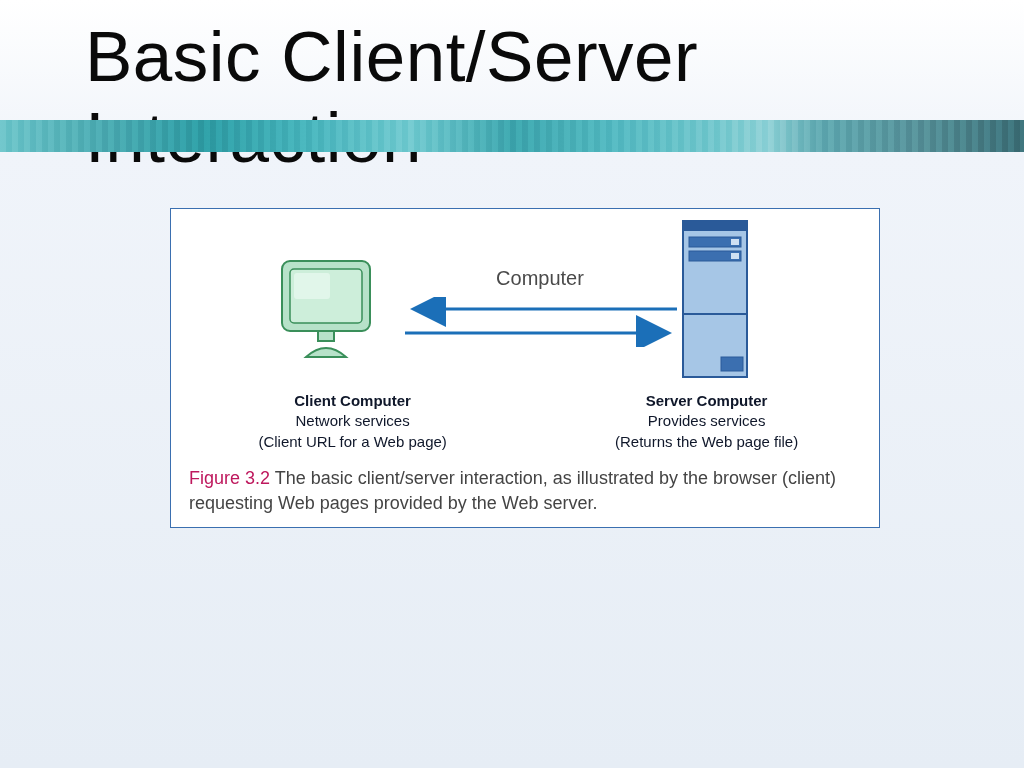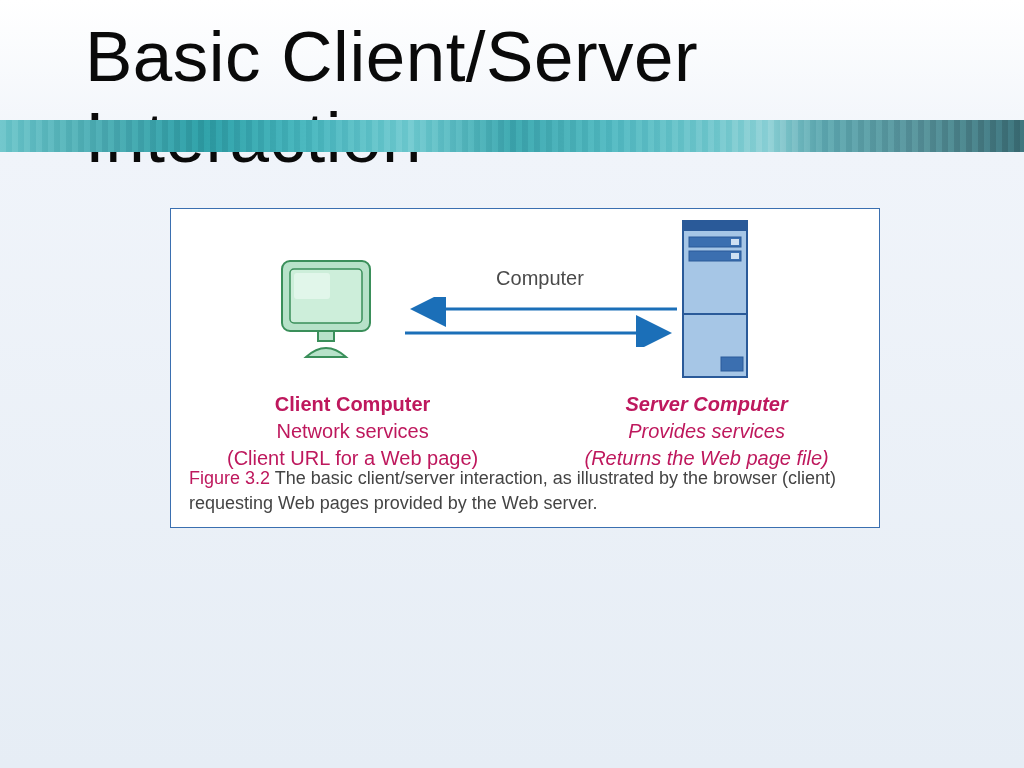--- a/index.html
+++ b/index.html
@@ -94,31 +94,30 @@
   }
   .captions {
     position: absolute;
     top: 182px;
     left: 0;
     width: 100%;
     display: flex;
   }
   .caption-col {
     text-align: center;
-    font-size: 20px;
-    color: #be185d;
+    font-size: 15px;
+    color: #0f172a;
     line-height: 1.35;
     padding-left: 16px;
   }
   .caption-col.left {
     width: 49%;
   }
   .caption-col.right {
     width: 51%;
-    font-style: italic;
   }
   .caption-col .hdr {
     font-weight: bold;
   }
   .figure-caption {
     position: absolute;
     bottom: 12px;
     left: 18px;
     right: 18px;
     font-size: 18px;

